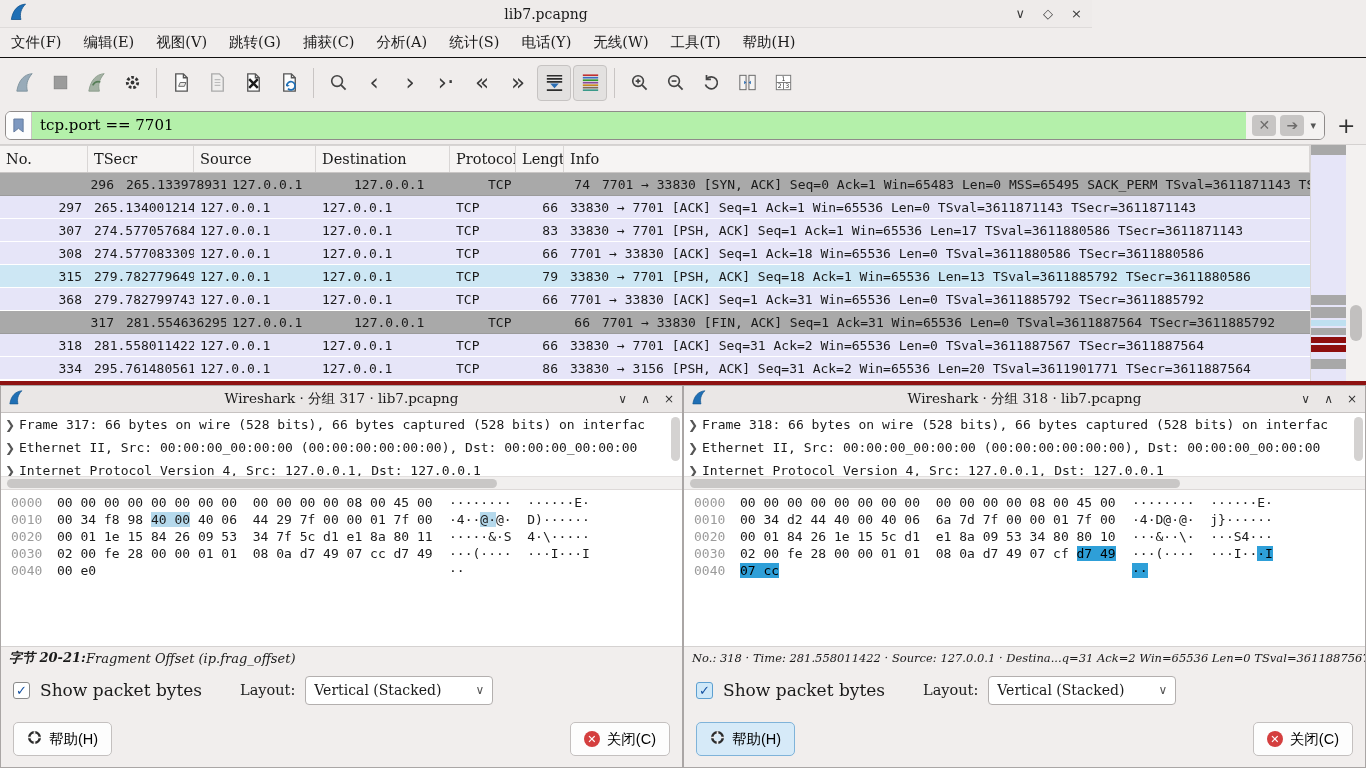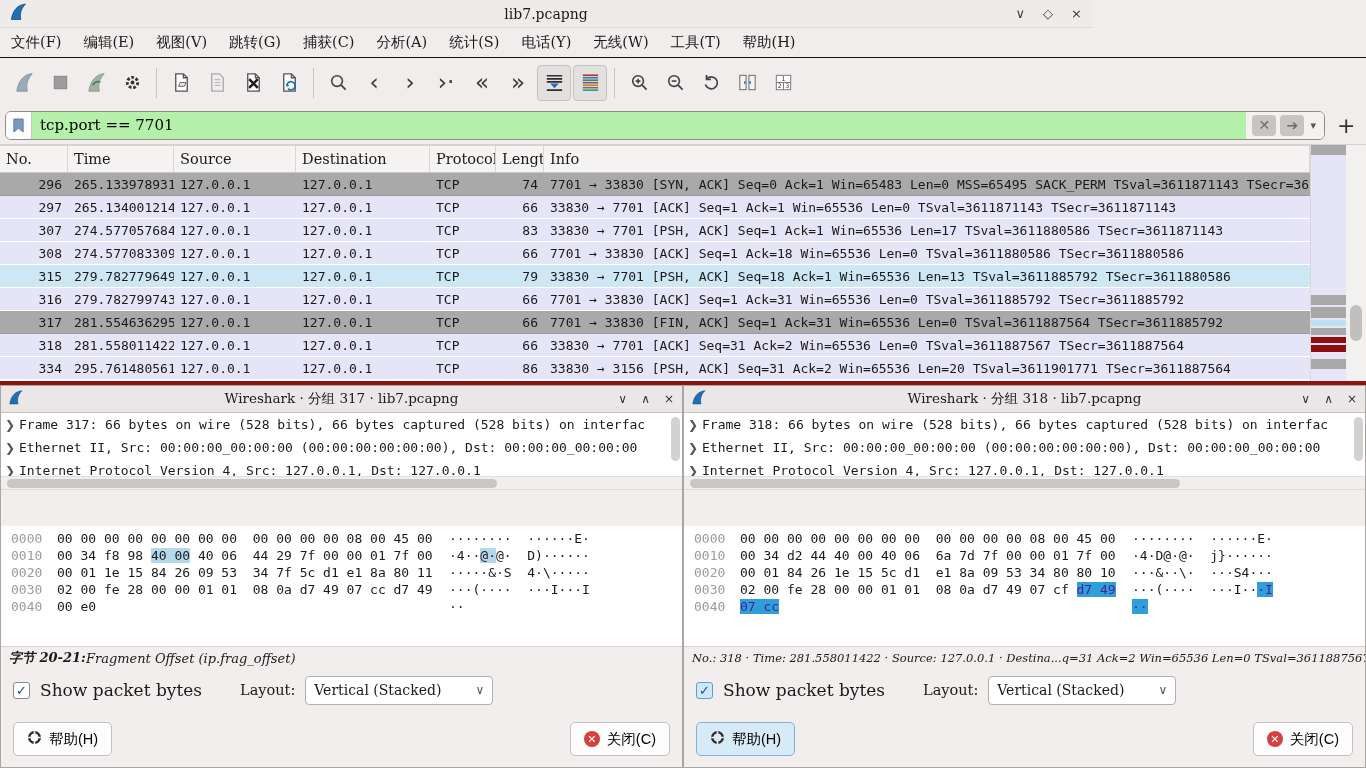--- a/index.html
+++ b/index.html
@@ -51,24 +51,24 @@
   .fa-dd{font-size:11px;color:#555;padding:0 2px;font-family:"DejaVu Sans",sans-serif;}
   .filter-add{margin-left:12px;font-size:22px;color:#333;font-family:"DejaVu Sans",sans-serif;}
 
   
   .ptable{position:absolute;left:0;top:145px;width:1310px;height:236px;background:#fff;overflow:hidden;}
   .phead{display:flex;height:28px;background:var(--header-bg);border-top:1px solid #d7d4d3;
     border-bottom:1px solid #c9c6c5;font-size:14.5px;align-items:center;}
   .phead .hc{height:100%;display:flex;align-items:center;padding:0 6px;border-right:1px solid #d9d6d5;overflow:hidden;white-space:nowrap;}
   .prow{display:flex;height:23px;align-items:center;font-family:"DejaVu Sans Mono",monospace;
     font-size:13px;white-space:nowrap;border-bottom:1px solid #fff;background:var(--row-lav);}
-  .prow.selected{background:var(--row-sel);border-bottom:1px solid #9b9b9b;}
+  .prow.selected{background:var(--row-sel);border-bottom:1px solid #9b9b9b;padding-left:32px;}
   .prow.stream{background:var(--row-blue);}
   .pc{overflow:hidden;padding:0 6px;flex:none;}
-  .c-no{width:68px;text-align:right;}
+  .c-no{width:88px;text-align:right;}
   .c-time{width:106px;}
   .c-src{width:122px;}
   .c-dst{width:134px;}
   .c-proto{width:66px;}
   .c-len{width:48px;text-align:right;}
   .c-info{flex:1 1 auto;}
 
   
   .mapcol{position:absolute;left:1310px;top:145px;width:36px;height:236px;background:var(--row-lav);
     border-left:1px solid #d9d6d5;}
@@ -89,27 +89,27 @@
   .d-controls{position:absolute;right:8px;display:flex;gap:14px;font-size:12px;color:#333;
     font-family:"DejaVu Sans",sans-serif;}
   .d-tree{height:64px;background:var(--pane);overflow:hidden;position:relative;flex:none;
     border-bottom:1px solid #e2dfde;}
   .tree-row{height:23px;display:flex;align-items:center;font-family:"DejaVu Sans Mono",monospace;
     font-size:13px;white-space:nowrap;overflow:hidden;}
   .tree-row .chev{width:18px;text-align:center;color:#555;font-size:12px;flex:none;}
   .tree-vscroll{position:absolute;right:2px;top:4px;width:9px;height:44px;border-radius:5px;background:#d4d2d1;}
   .d-hscroll{height:13px;background:#f1efee;position:relative;flex:none;border-bottom:1px solid #ddd9d8;}
   .d-hscroll .thumb{position:absolute;left:6px;top:2px;height:9px;width:72%;border-radius:5px;background:#c9c7c6;}
-  .d-hex{flex:1;background:var(--pane);padding:5px 0 0 10px;overflow:hidden;position:relative;margin-top:36px;}
+  .d-hex{flex:1;background:var(--pane);padding:5px 0 0 10px;overflow:hidden;position:relative;}
   .hex-row{display:flex;height:17px;font-family:"DejaVu Sans Mono",monospace;font-size:13px;white-space:pre;}
   .hex-off{color:#9b9b9b;width:46px;flex:none;}
   .hex-bytes{width:392px;flex:none;}
   .hex-ascii{flex:none;}
   .hl-pale{background:var(--hl-pale);}
-  .hl-strong{background:var(--hl-strong);color:#4c1d95;text-align:right;}
+  .hl-strong{background:var(--hl-strong);color:#000000;text-align:right;}
   .d-status{height:23px;border-top:1px solid #d5d2d1;display:flex;align-items:center;padding:0 8px;
     font-style:italic;font-size:13px;white-space:nowrap;overflow:hidden;flex:none;background:var(--dlg-bg);}
   .d-status.small{font-size:11.5px;}
   .d-status b{}
   .d-ctlrow{height:42px;display:flex;align-items:center;padding:0 12px;gap:10px;flex:none;background:var(--dlg-bg);}
   .checkbox{width:17px;height:17px;border:1px solid #8a8a8a;border-radius:3px;background:#fff;display:flex;
     align-items:center;justify-content:center;font-size:13px;color:#1450a0;font-family:"DejaVu Sans",sans-serif;}
   .checkbox.focused{background:#cfe8f8;border-color:#5d9fd0;}
   .ctl-label{font-size:17px;}
   .layout-label{margin-left:28px;font-size:14.5px;}
@@ -303,21 +303,21 @@
         <span class="fa-btn">➔</span>
         <span class="fa-dd">▾</span>
       </span>
     </div>
     <span class="filter-add">+</span>
   </div>
 
   <div class="ptable">
     <div class="phead" id="phead">
         <span class="hc c-no" style="flex: 0 0 auto;">No.</span>
-        <span class="hc c-time" style="flex: 0 0 auto;">Time</span>
+        <span class="hc c-time" style="flex: 0 0 auto;">TSecr</span>
         <span class="hc c-src" style="flex: 0 0 auto;">Source</span>
         <span class="hc c-dst" style="flex: 0 0 auto;">Destination</span>
         <span class="hc c-proto" style="flex: 0 0 auto;">Protocol</span>
         <span class="hc c-len" style="flex: 0 0 auto;">Length</span>
         <span class="hc c-info" style="flex: 1 1 auto;">Info</span>
       </div>
     <div id="prows">
         <div class="prow selected">
           <span class="pc c-no">296</span>
           <span class="pc c-time">265.133978931</span>
@@ -357,21 +357,21 @@
         <div class="prow stream">
           <span class="pc c-no">315</span>
           <span class="pc c-time">279.782779649</span>
           <span class="pc c-src">127.0.0.1</span>
           <span class="pc c-dst">127.0.0.1</span>
           <span class="pc c-proto">TCP</span>
           <span class="pc c-len">79</span>
           <span class="pc c-info">33830 → 7701 [PSH, ACK] Seq=18 Ack=1 Win=65536 Len=13 TSval=3611885792 TSecr=3611880586</span>
         </div>
         <div class="prow">
-          <span class="pc c-no">316</span>
+          <span class="pc c-no">368</span>
           <span class="pc c-time">279.782799743</span>
           <span class="pc c-src">127.0.0.1</span>
           <span class="pc c-dst">127.0.0.1</span>
           <span class="pc c-proto">TCP</span>
           <span class="pc c-len">66</span>
           <span class="pc c-info">7701 → 33830 [ACK] Seq=1 Ack=31 Win=65536 Len=0 TSval=3611885792 TSecr=3611885792</span>
         </div>
         <div class="prow selected">
           <span class="pc c-no">317</span>
           <span class="pc c-time">281.554636295</span>

